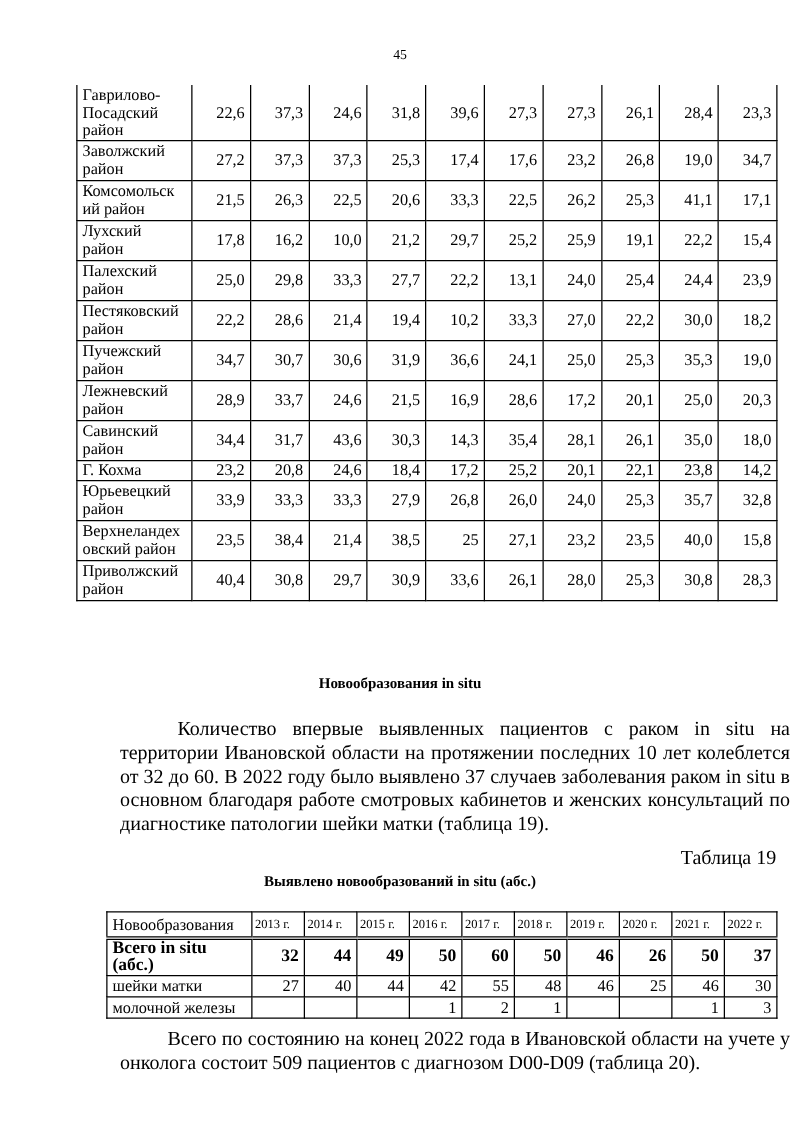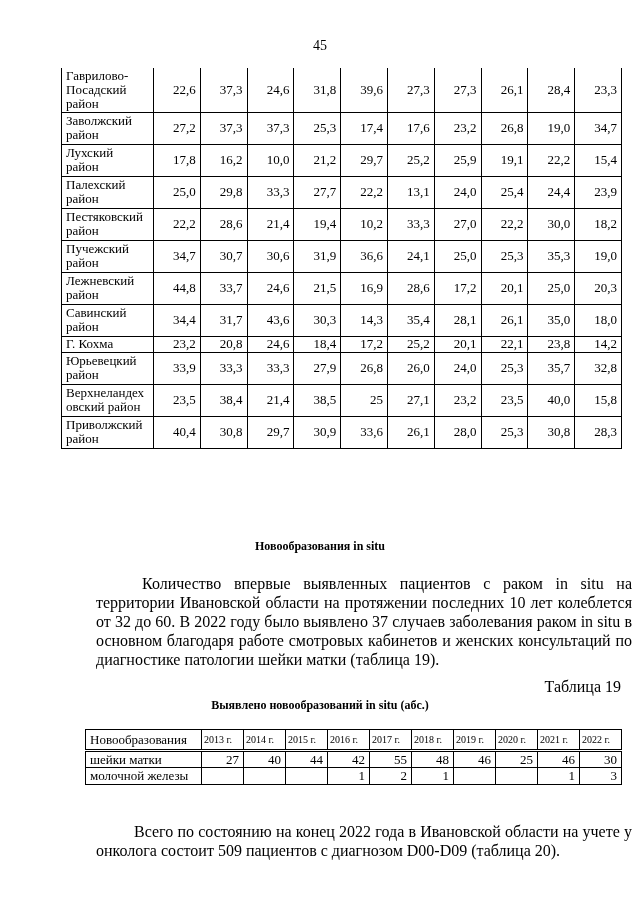--- a/index.html
+++ b/index.html
@@ -1,18 +1,18 @@
 <!DOCTYPE html>
 <html><head>
 <meta charset="utf-8">
 <style>
   html, body { margin:0; padding:0; background:#ffffff; }
   body { width:640px; height:905px; position:relative; overflow:hidden;
          font-family:"Liberation Serif", serif; color:#000; }
-  .page-num { position:absolute; top:38px; left:0; width:640px; text-align:center; font-size:14px; }
+  .page-num { position:absolute; top:38px; left:0; width:640px; text-align:center; font-size:11px; }
 
   table { border-collapse:collapse; position:absolute;padding-left:40px; }
   #t1 { left:61px; top:68px; width:561px; table-layout:fixed; }
   #t1 td { border:1px solid #000; font-size:13px; line-height:14px; padding:0 4px 0 4px; vertical-align:middle; }
   #t1 tr:first-child td { border-top:none; }
   #t1 td.name { width:83px; text-align:left; padding-left:4px; }
   #t1 td.num { text-align:right; padding-right:4px; }
   #t1 tr { height:32px; }
   #t1 tr.r3 { height:44px; }
   #t1 tr.r1 { height:16px; }
@@ -59,20 +59,33 @@
         <td class="num">37,3</td>
         <td class="num">25,3</td>
         <td class="num">17,4</td>
         <td class="num">17,6</td>
         <td class="num">23,2</td>
         <td class="num">26,8</td>
         <td class="num">19,0</td>
         <td class="num">34,7</td>
       </tr>
       <tr>
+        <td class="name">Комсомольск<br>ий район</td>
+        <td class="num">21,5</td>
+        <td class="num">26,3</td>
+        <td class="num">22,5</td>
+        <td class="num">20,6</td>
+        <td class="num">33,3</td>
+        <td class="num">22,5</td>
+        <td class="num">26,2</td>
+        <td class="num">25,3</td>
+        <td class="num">41,1</td>
+        <td class="num">17,1</td>
+      </tr>
+      <tr>
         <td class="name">Лухский<br>район</td>
         <td class="num">17,8</td>
         <td class="num">16,2</td>
         <td class="num">10,0</td>
         <td class="num">21,2</td>
         <td class="num">29,7</td>
         <td class="num">25,2</td>
         <td class="num">25,9</td>
         <td class="num">19,1</td>
         <td class="num">22,2</td>
@@ -112,21 +125,21 @@
         <td class="num">31,9</td>
         <td class="num">36,6</td>
         <td class="num">24,1</td>
         <td class="num">25,0</td>
         <td class="num">25,3</td>
         <td class="num">35,3</td>
         <td class="num">19,0</td>
       </tr>
       <tr>
         <td class="name">Лежневский<br>район</td>
-        <td class="num">44,8</td>
+        <td class="num">28,9</td>
         <td class="num">33,7</td>
         <td class="num">24,6</td>
         <td class="num">21,5</td>
         <td class="num">16,9</td>
         <td class="num">28,6</td>
         <td class="num">17,2</td>
         <td class="num">20,1</td>
         <td class="num">25,0</td>
         <td class="num">20,3</td>
       </tr>
@@ -213,20 +226,33 @@
         <td class="yr">2014 г.</td>
         <td class="yr">2015 г.</td>
         <td class="yr">2016 г.</td>
         <td class="yr">2017 г.</td>
         <td class="yr">2018 г.</td>
         <td class="yr">2019 г.</td>
         <td class="yr">2020 г.</td>
         <td class="yr">2021 г.</td>
         <td class="yr">2022 г.</td>
       </tr>
+      <tr class="row bold">
+        <td class="name">Всего in situ (абс.)</td>
+        <td class="num">32</td>
+        <td class="num">44</td>
+        <td class="num">49</td>
+        <td class="num">50</td>
+        <td class="num">60</td>
+        <td class="num">50</td>
+        <td class="num">46</td>
+        <td class="num">26</td>
+        <td class="num">50</td>
+        <td class="num">37</td>
+      </tr>
       <tr class="row">
         <td class="name">шейки матки</td>
         <td class="num">27</td>
         <td class="num">40</td>
         <td class="num">44</td>
         <td class="num">42</td>
         <td class="num">55</td>
         <td class="num">48</td>
         <td class="num">46</td>
         <td class="num">25</td>

